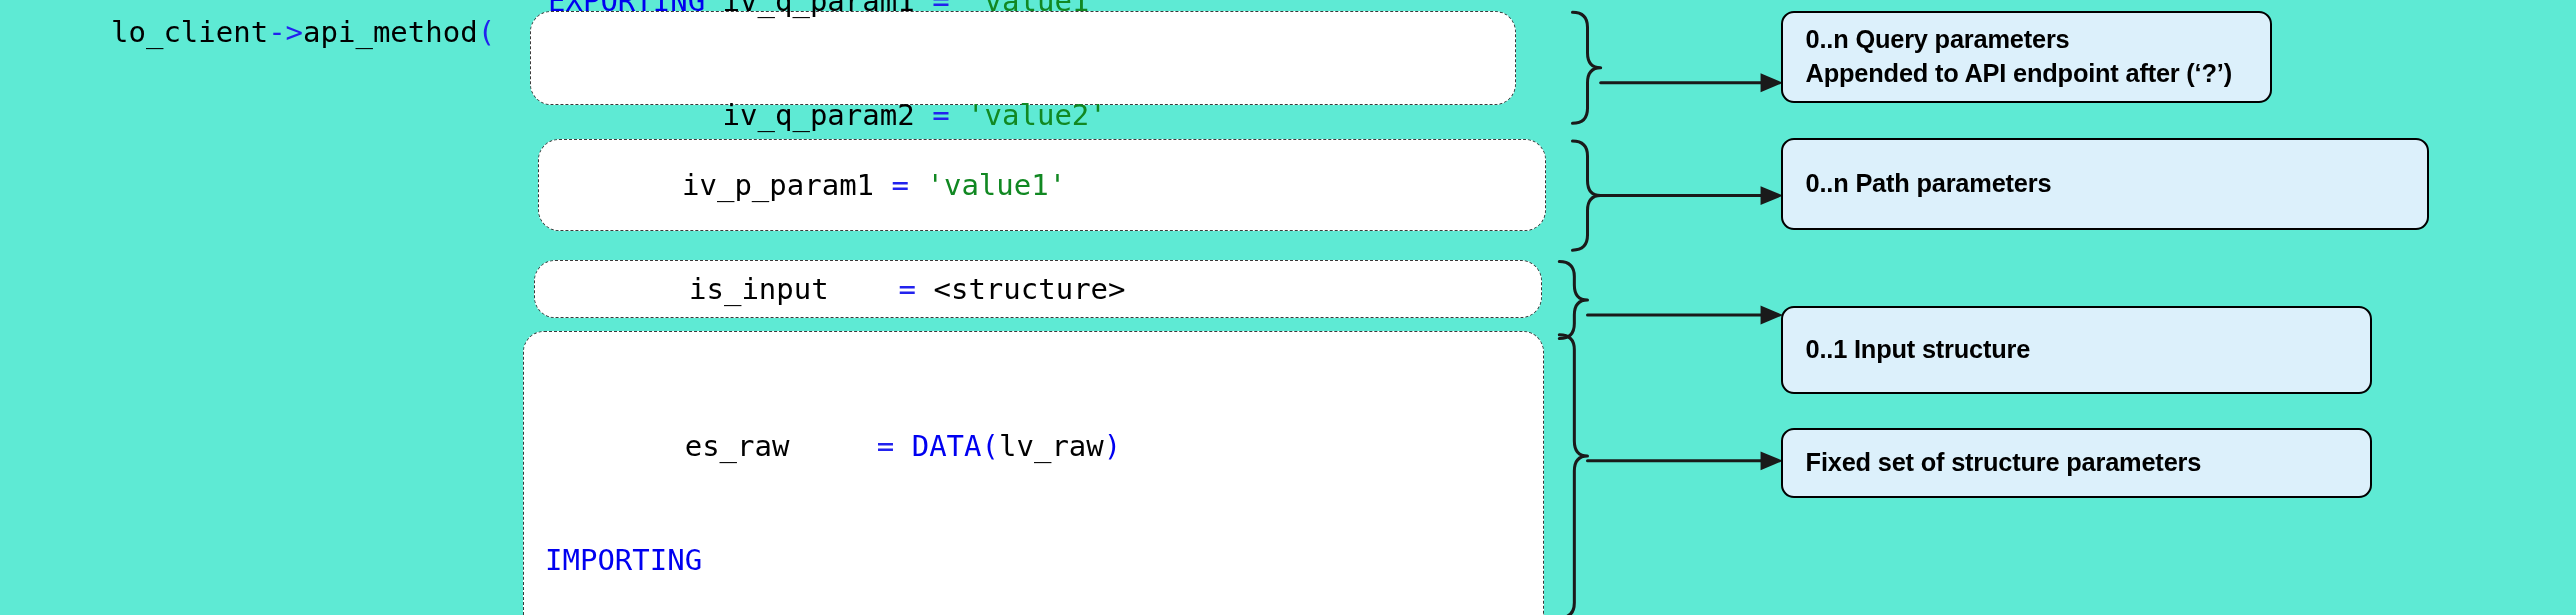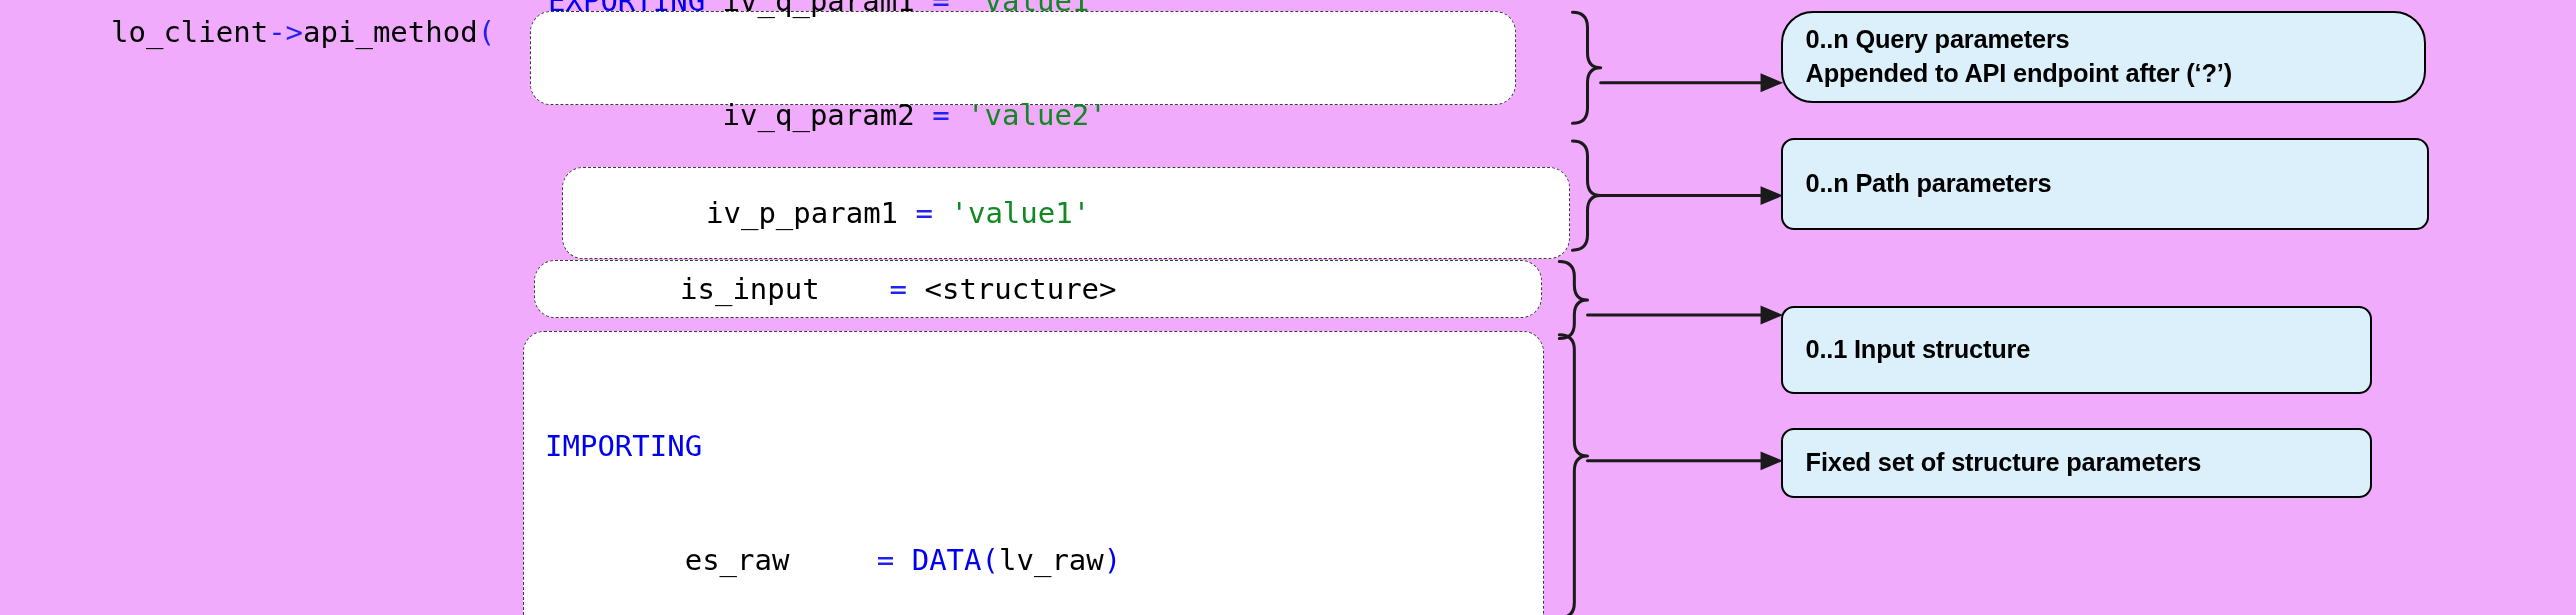--- a/index.html
+++ b/index.html
@@ -7,21 +7,21 @@
     padding: 0;
     background: #ffffff;
   }
   body {
     font-family: "Liberation Sans", sans-serif;
   }
   #stage {
     position: relative;
     width: 2576px;
     height: 615px;
-    background: #f0abfc;
+    background: #5eead4;
     overflow: hidden;
   }
 
   
   .code {
     font-family: "DejaVu Sans Mono", "Liberation Mono", monospace;
     font-size: 29px;
     line-height: 38px;
     white-space: pre;
     color: #000000;
@@ -50,28 +50,28 @@
     background: #ffffff;
   }
   .param-box .rows {
     position: absolute;
     left: 21px;
     top: 50%;
     transform: translateY(-50%);
   }
 
   #box-query    { left: 530px;  top: 11.3px;  width: 986px; height: 94px; }
-  #box-path     { left: 562px;  top: 139px; width: 1008px; height: 92px; margin-top: 28px;  }
+  #box-path     { left: 538px;  top: 139px; width: 1008px; height: 92px;  }
   #box-input    { left: 534px;  top: 260px; width: 1008px; height: 58px;  }
   #box-importing{ left: 523px;  top: 331px; width: 1021px; height: 284px; border-bottom: none;
                   border-bottom-left-radius: 0; border-bottom-right-radius: 0; }
 
   #box-query .rows    { left: 17px; }
   #box-path .rows     { left: 143px; }
-  #box-input .rows    { left: 145px; }
+  #box-input .rows    { left: 154px; }
   #box-importing .rows{ left: 21px; top: 19px; transform: none; }
 
   
   #connectors {
     position: absolute;
     left: 0; top: 0;
     width: 2576px; height: 615px;
     pointer-events: none;
   }
 
@@ -95,21 +95,21 @@
     letter-spacing: -0.2px;
   }
   .callout .c-sub {
     font-size: 25.4px;
     font-weight: bold;
     color: #000000;
     line-height: 34px;
     letter-spacing: -0.2px;
   }
 
-  #callout-query  { left: 1781px; top: 11.3px;  width: 645px; height: 92px; border-radius: 32px; }
+  #callout-query  { left: 1781px; top: 11.3px;  width: 491px; height: 92px; }
   #callout-path   { left: 1781px; top: 138px; width: 648px; height: 92px; }
   #callout-input  { left: 1781px; top: 258px; width: 591px; height: 88px; margin-top: 48px; }
   #callout-fixed  { left: 1781px; top: 428px; width: 591px; height: 70px;
                     justify-content: center; }
 </style>
 </head>
 <body>
 
 <div id="stage">
 
@@ -129,22 +129,22 @@
   </div>
 
   <div class="param-box" id="box-input">
     <div class="rows code">
       <div><span class="blk">is_input</span><span class="blk">    </span><span class="op">=</span><span class="blk"> </span><span class="blk">&lt;structure&gt;</span></div>
     </div>
   </div>
 
   <div class="param-box" id="box-importing">
     <div class="rows code">
+      <div><span class="blk">        </span><span class="blk">es_raw</span><span class="blk">     </span><span class="op">=</span><span class="blk"> </span><span class="kw">DATA(</span><span class="blk">lv_raw</span><span class="kw">)</span></div>
       <div><span class="kw">IMPORTING</span></div>
-      <div><span class="blk">        </span><span class="blk">es_raw</span><span class="blk">     </span><span class="op">=</span><span class="blk"> </span><span class="kw">DATA(</span><span class="blk">lv_raw</span><span class="kw">)</span></div>
       
       
       
       
     </div>
   </div>
 
   <svg id="connectors" viewBox="0 0 2739 654">
     <g fill="none" stroke="#1a1a1a" stroke-width="3.2" stroke-linecap="round" stroke-linejoin="round">
 

